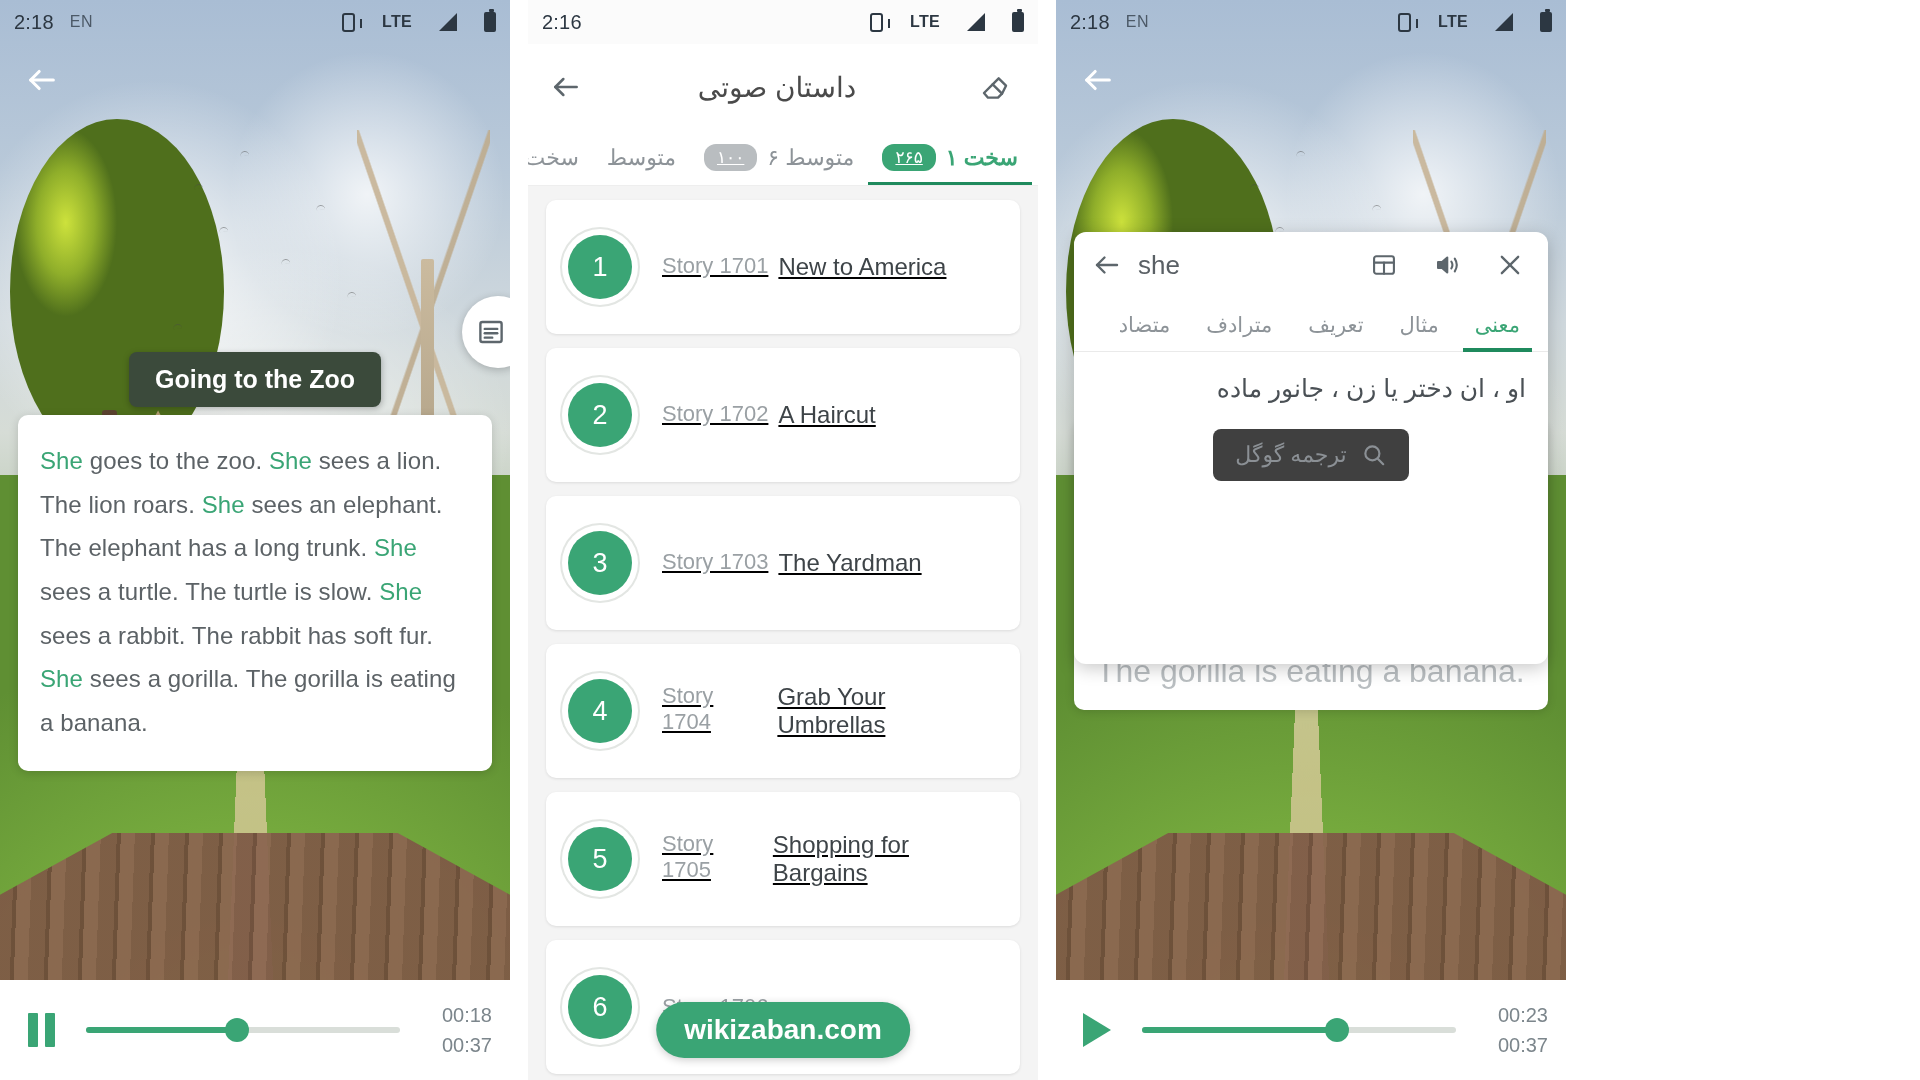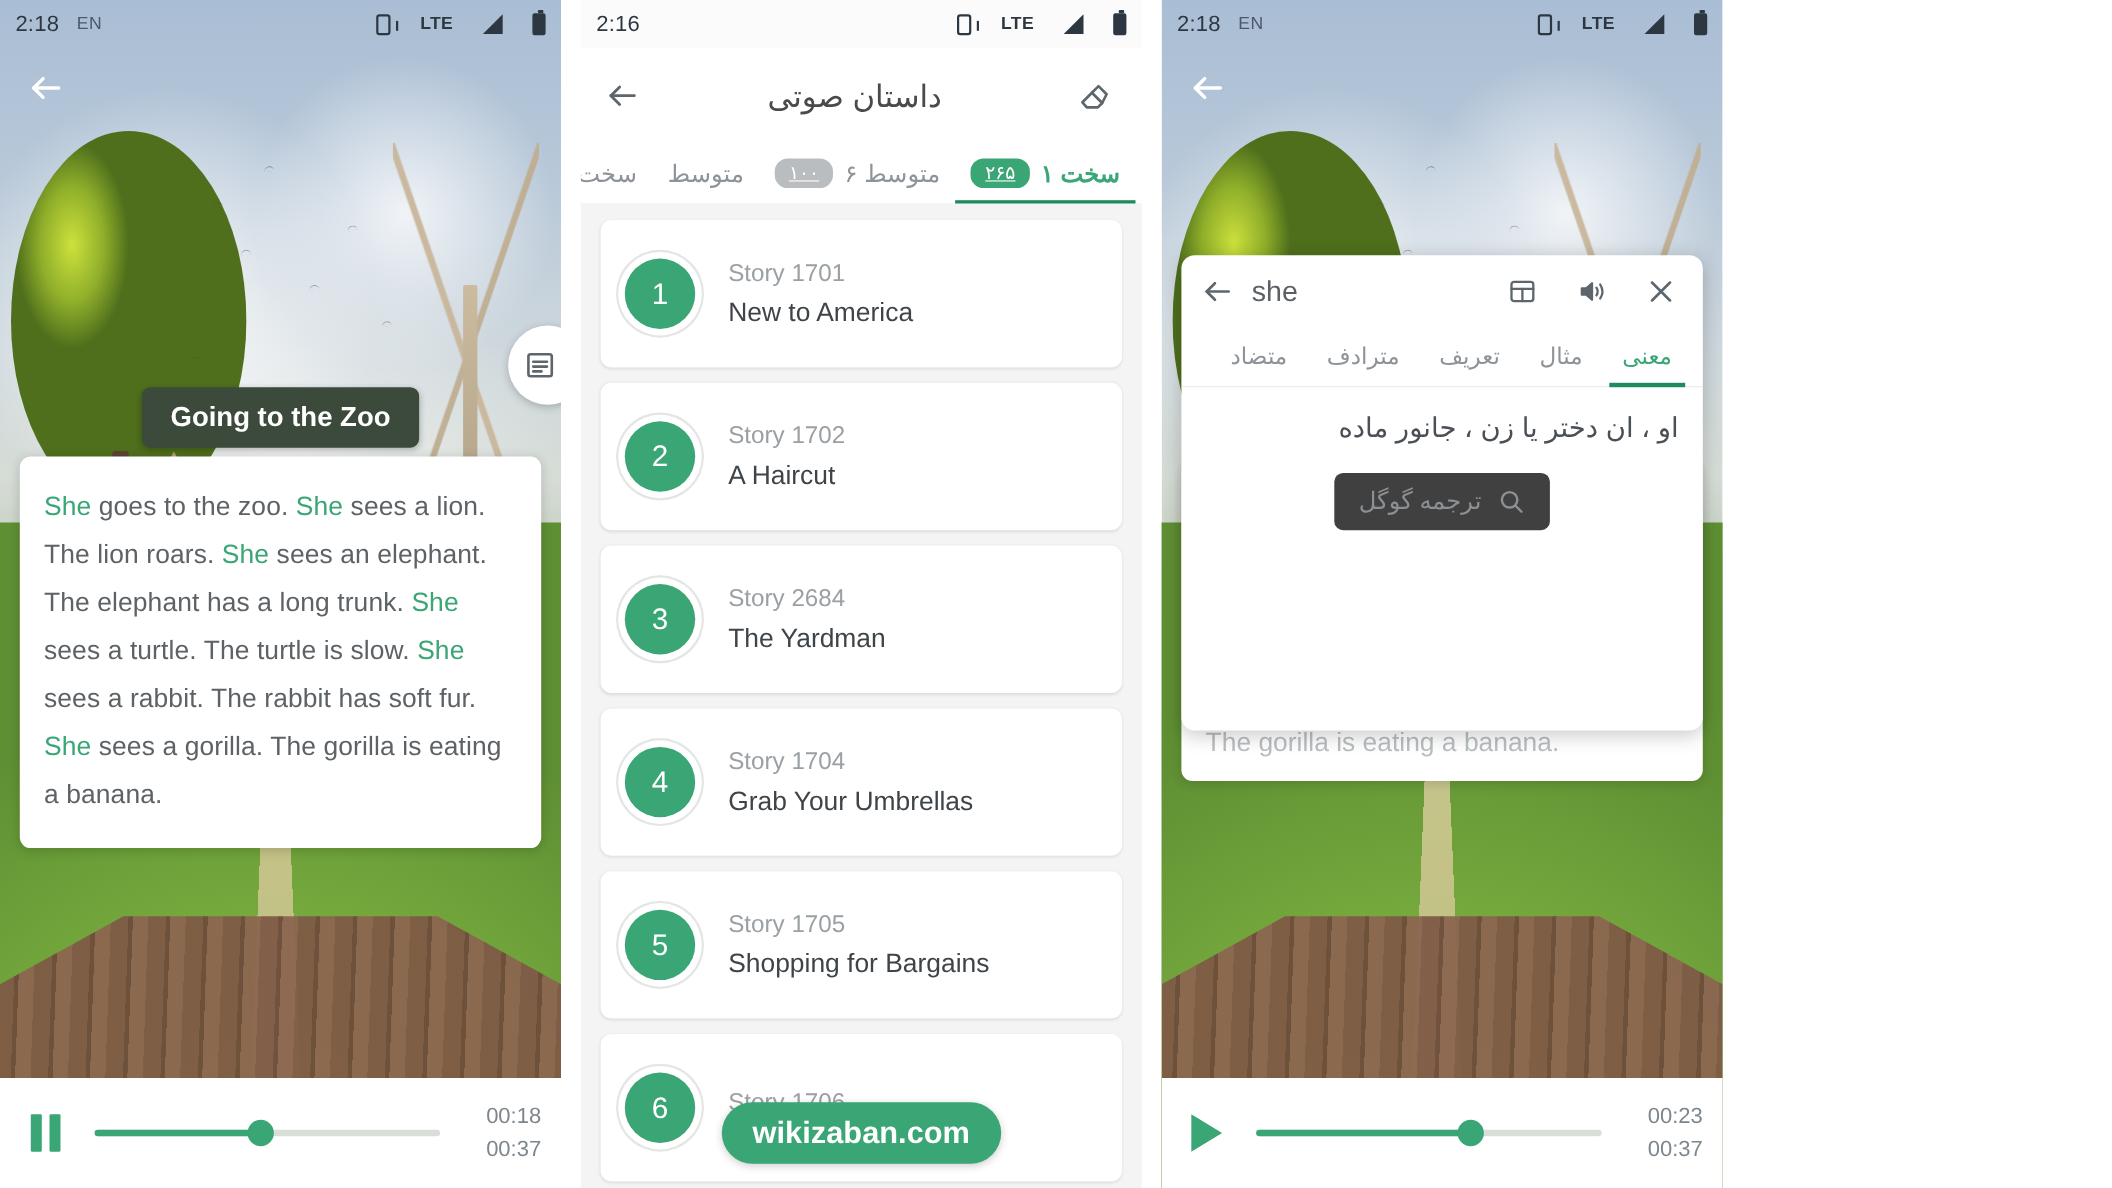--- a/index.html
+++ b/index.html
@@ -169,21 +169,21 @@
   .tab.active .badge { background:#3aa575; }
   .tab.active:after { content:""; position:absolute; left:0; right:0; bottom:0; height:4px; background:#1f8a5d; }
   .listwrap { position:absolute; left:0; right:0; top:186px; bottom:0; background:#f4f4f4; padding:14px 18px 0 18px; overflow:hidden; }
   .story {
     background:#fff; border-radius:10px; box-shadow:0 1px 3px rgba(0,0,0,.10);
     height:134px; margin-bottom:14px; display:flex; align-items:center; padding:0 22px;
   }
   .circ { width:64px; height:64px; border-radius:50%; background:#3aa575; color:#fff;
           display:flex; align-items:center; justify-content:center; font-size:27px;
           box-shadow:0 0 0 6px #fff, 0 0 0 8px #e3e6e3; margin-right:30px; flex:none; }
-  .story .meta { display:flex; flex-direction:column; gap:10px; }
+  .story .meta { display:flex; flex-direction:row; gap:10px;text-decoration:underline; }
   .story .sid { font-size:22px; color:#9aa0a4; }
   .story .sname { font-size:24px; color:#3e4448; }
   .watermark {
     position:absolute; left:50%; bottom:22px; transform:translateX(-50%);
     background:#3aa575; color:#fff; font-size:28px; font-weight:bold;
     padding:12px 28px; border-radius:30px; z-index:40; white-space:nowrap;
     box-shadow:0 2px 8px rgba(0,0,0,.2);
   }
 
   
@@ -206,21 +206,21 @@
   .pill {
     background:#404040; border-radius:8px; padding:13px 22px;
     display:flex; flex-direction:row-reverse; align-items:center; gap:14px;
     font-size:22px; color:#8b9095; direction:rtl;
   }
   .ghostcard {
     position:absolute; left:18px; right:18px; top:420px; height:290px;
     background:#fff; border-radius:10px; box-shadow:0 2px 10px rgba(0,0,0,.14); z-index:20;
     display:flex; align-items:flex-end; padding:0 22px 20px 22px;
   }
-  .ghostcard .gt { font-size:24px; color:#b9bec1; }
+  .ghostcard .gt { font-size:32px; color:#b9bec1; }
   svg { display:block; }
 </style>
 </head>
 <body>
 
 <div class="stage">
 
   <div class="panel p1">
     <div class="scene">
       <div class="hill"></div>
@@ -356,21 +356,21 @@
         <div class="story">
           <div class="circ">2</div>
           <div class="meta">
             <div class="sid">Story 1702</div>
             <div class="sname">A Haircut</div>
           </div>
         </div>
         <div class="story">
           <div class="circ">3</div>
           <div class="meta">
-            <div class="sid">Story 2684</div>
+            <div class="sid">Story 1703</div>
             <div class="sname">The Yardman</div>
           </div>
         </div>
         <div class="story">
           <div class="circ">4</div>
           <div class="meta">
             <div class="sid">Story 1704</div>
             <div class="sname">Grab Your Umbrellas</div>
           </div>
         </div>

